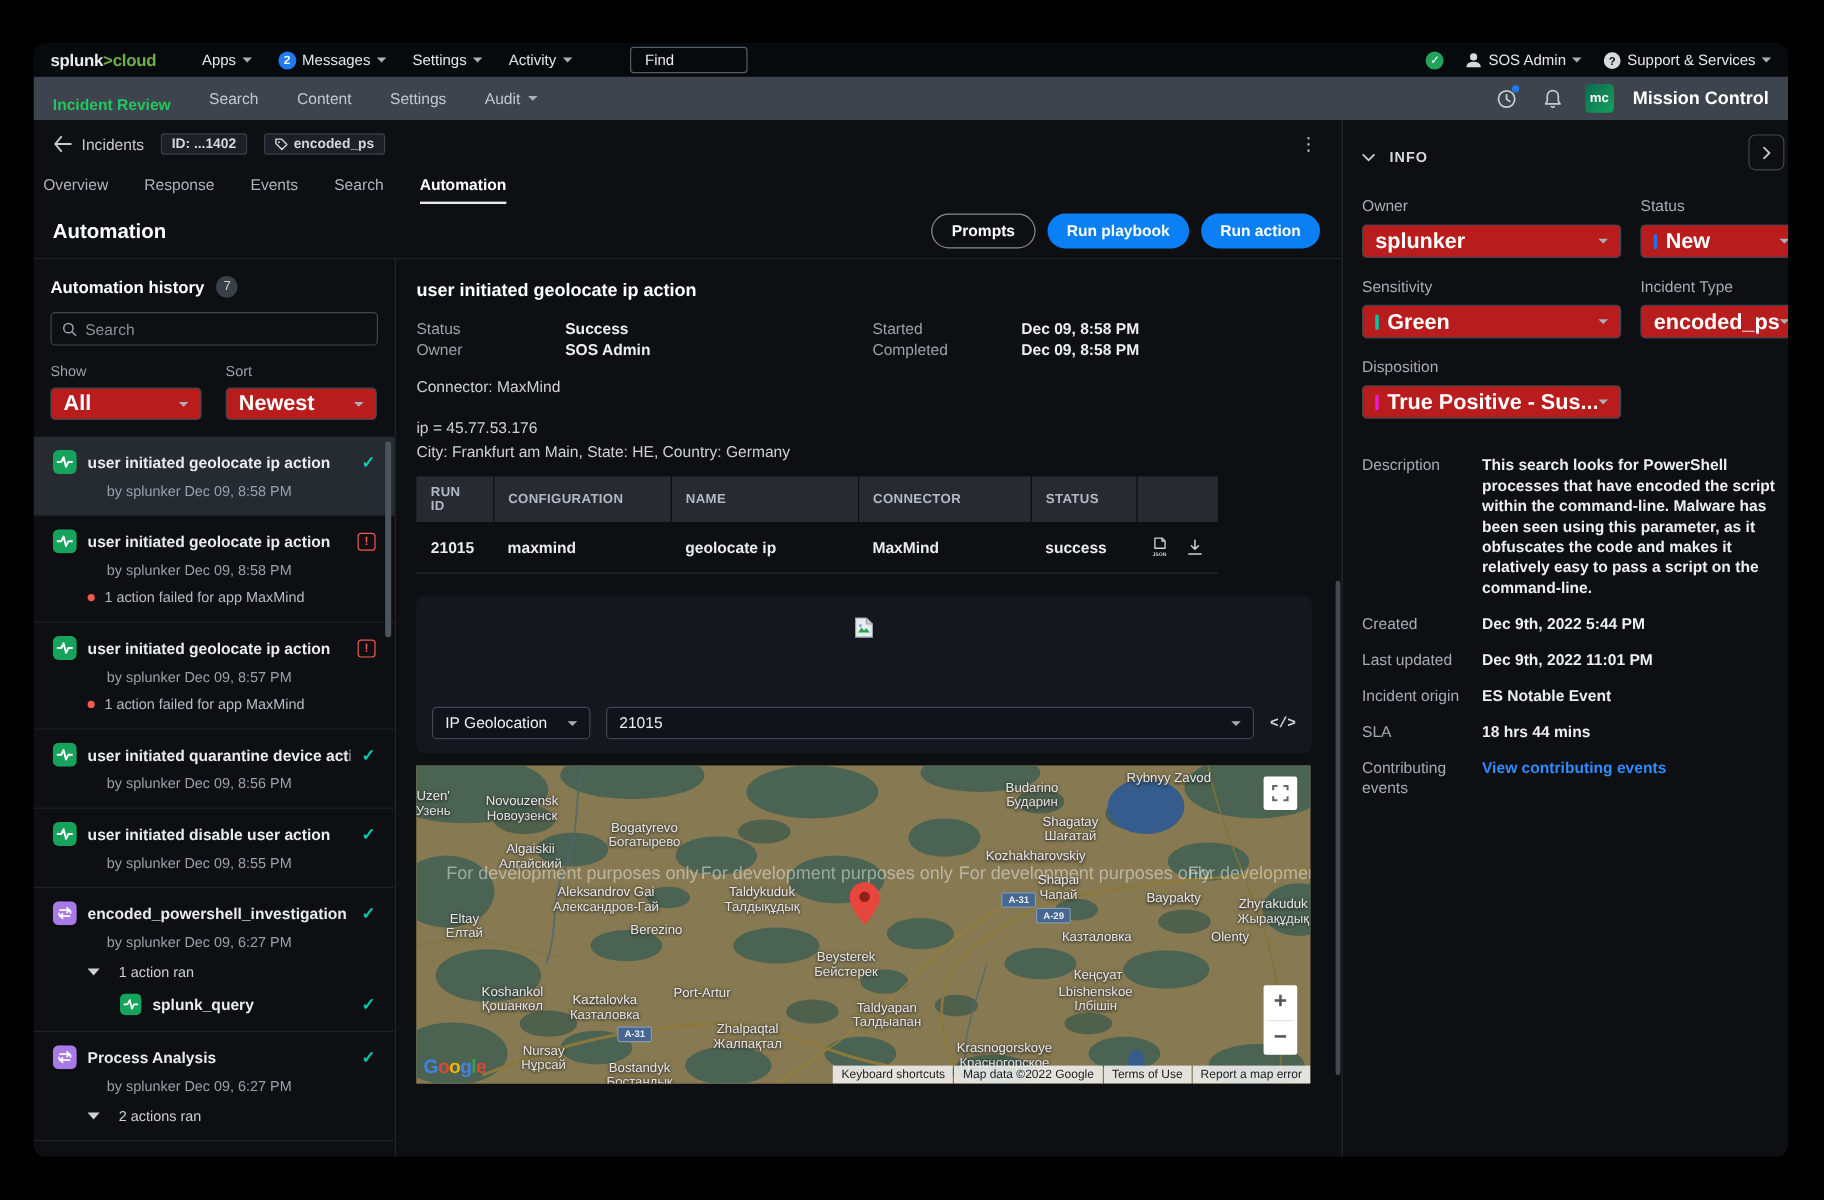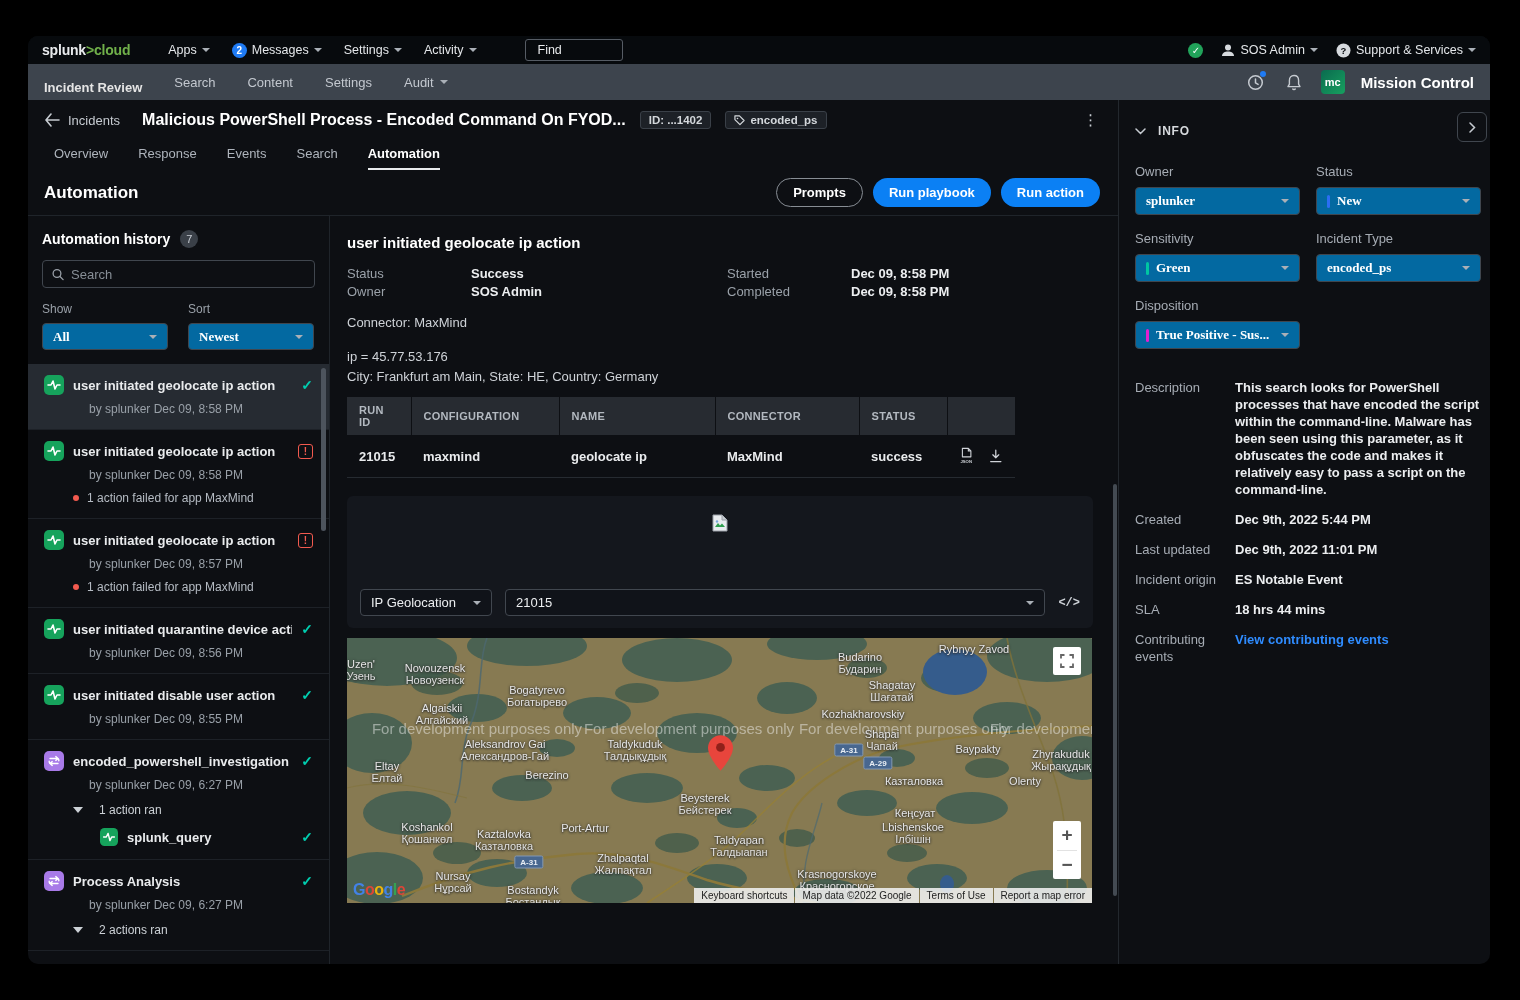--- a/index.html
+++ b/index.html
@@ -13,41 +13,41 @@
   .tn-item { display:flex; align-items:center; gap:5px; margin-right:22px; color:#e4e7ea; cursor:pointer; }
   .caret { display:inline-block; width:0; height:0; border-left:4px solid transparent; border-right:4px solid transparent; border-top:4px solid #aab0b7; }
   .badge-msg { width:15px; height:15px; border-radius:50%; background:#1f7bf4; color:#fff; font-size:10px; font-weight:bold; display:flex; align-items:center; justify-content:center; }
   .findbox { width:98px; height:22px; border:1px solid #565c64; border-radius:3px; display:flex; align-items:center; padding:0 12px; color:#e8eaec; margin-left:26px; }
   .tn-right { margin-left:auto; display:flex; align-items:center; gap:18px; }
   .ok-circle { width:15px; height:15px; border-radius:50%; background:#21a35a; display:flex; align-items:center; justify-content:center; color:#fff; font-size:10px; }
 
   
   .appnav { height:36px; background:#3d444d; display:flex; align-items:center; padding:0 16px; font-size:13px; }
   .an-item { margin-right:32px; color:#c3c8cf; display:flex; align-items:center; gap:6px; cursor:pointer; }
-  .an-item.active { color:#e5e5e5; font-weight:bold;margin-top:11px; }
+  .an-item.active { color:#22c55e; font-weight:bold;margin-top:11px; }
   .an-right { margin-left:auto; display:flex; align-items:center; gap:16px; }
   .iconbtn { position:relative; width:22px; height:22px; display:flex; align-items:center; justify-content:center; }
   .notif-dot { position:absolute; right:1px; top:0; width:6px; height:6px; border-radius:50%; background:#1f7bf4; }
   .mc-logo { width:24px; height:24px; border-radius:4px; background:linear-gradient(135deg,#0a6b4f,#17a05f); color:#fff; font-weight:bold; font-size:11px; display:flex; align-items:center; justify-content:center; }
   .product-name { font-size:15px; font-weight:600; color:#fff; }
 
   
   .content { position:absolute; top:64px; bottom:0; left:0; right:0; display:flex; }
   .main-col { width:1090px; display:flex; flex-direction:column; }
   .rightpanel { flex:1; border-left:1px solid #23282e; position:relative; padding:16px 10px 0 16px; }
 
   
   .inc-header { height:40px; display:flex; align-items:center; padding:0 20px 0 16px; }
   .back { display:flex; align-items:center; gap:8px; color:#c6cbd1; font-size:13px; cursor:pointer; }
   .inc-title { font-size:16px; font-weight:bold; color:#fff; margin-left:22px; white-space:nowrap; }
   .hbadge { margin-left:14px; background:#1d2127; border:1px solid #3a4048; border-radius:3px; padding:2px 8px; font-size:11.5px; color:#d3d7db; display:flex; align-items:center; gap:5px; white-space:nowrap;font-weight:bold; }
   .kebab { margin-left:auto; color:#c6cbd1; font-size:15px; letter-spacing:0; cursor:pointer; }
 
   
-  .tabs { height:30px; display:flex; align-items:flex-end; padding:0 26px; gap:30px; }
+  .tabs { height:30px; display:flex; align-items:flex-end; padding:0 8px; gap:30px; }
   .tab { font-size:13px; color:#aeb4bc; padding-bottom:7px; border-bottom:2px solid transparent; cursor:pointer; }
   .tab.active { color:#fff; font-weight:600; border-bottom-color:#e8eaec; }
 
   
   .toolbar { height:46px; display:flex; align-items:center; padding:0 18px 0 16px; border-bottom:1px solid #1f242a; }
   .toolbar h1 { font-size:17px; font-weight:bold; color:#fff; }
   .tb-buttons { margin-left:auto; display:flex; gap:10px; }
   .btn { height:29px; border-radius:15px; padding:0 16px; font-size:13px; font-weight:600; display:flex; align-items:center; cursor:pointer; }
   .btn.ghost { border:1px solid #878d94; color:#fff; background:transparent; }
   .btn.primary { background:#0b80f4; color:#fff; }
@@ -59,21 +59,21 @@
   .hp-inner { padding:14px 14px 0 14px; }
   .hp-title-row { display:flex; align-items:center; }
   .hp-title { font-size:14px; font-weight:bold; color:#fff; }
   .hp-count { margin-left:10px; width:18px; height:18px; border-radius:50%; background:#3a4048; color:#c9ced4; font-size:11px; display:flex; align-items:center; justify-content:center; }
   .hp-search { margin-top:12px; height:28px; border:1px solid #40464e; border-radius:4px; display:flex; align-items:center; gap:7px; padding:0 9px; }
   .hp-search input { background:transparent; border:none; outline:none; color:#e8eaec; font-size:13px; width:100%; font-family:inherit; }
   .hp-search input::placeholder { color:#878e96; }
   .hp-filters { margin-top:14px; display:flex; gap:20px; }
   .hp-filter { width:126px; }
   .hp-filter .lbl { font-size:12px; color:#9aa1a9; }
-  .selectbox { margin-top:7px; height:27px; border:1px solid #40464e; border-radius:4px; background:#0369a1; display:flex; align-items:center; justify-content:space-between; padding:0 10px; font-size:13px; font-weight:600; color:#fff; cursor:pointer;font-family:Liberation Serif, serif; }
+  .selectbox { margin-top:7px; height:27px; border:1px solid #40464e; border-radius:4px; background:#b91c1c; display:flex; align-items:center; justify-content:space-between; padding:0 10px; font-size:18px; font-weight:600; color:#fff; cursor:pointer; }
   .hlist { margin-top:14px; }
   .hitem { padding:11px 16px 13px 16px; border-bottom:1px solid #1d2127; cursor:pointer; }
   .hitem.selected { background:#262b32; }
   .hitem-row { display:flex; align-items:center; gap:9px; }
   .hicon { flex:0 0 auto; width:20px; height:20px; }
   .hicon-sm { flex:0 0 auto; width:18px; height:18px; }
   .htitle { flex:1; font-size:13px; font-weight:600; color:#e9ebed; white-space:nowrap; overflow:hidden; }
   .hcheck { color:#00cdaf; font-size:14px; font-weight:bold; }
   .herr { width:15px; height:15px; border:1.5px solid #f25a4f; border-radius:3px; color:#f25a4f; font-size:10px; font-weight:bold; display:flex; align-items:center; justify-content:center; }
   .hmeta { margin:7px 0 0 29px; font-size:12px; color:#99a0a8;padding-left:16px; }
@@ -228,21 +228,20 @@
   <div class="content">
     <div class="main-col">
 
       <div class="inc-header">
         <div class="back">
           <svg width="16" height="14" viewBox="0 0 16 14">
               <path d="M7 1 L2 7 L7 13 M2 7 L15 7" fill="none" stroke="#c6cbd1" stroke-width="1.6" stroke-linecap="round" stroke-linejoin="round"></path>
             </svg>
           <span>Incidents</span>
         </div>
-        <div class="inc-title">Malicious PowerShell Process - Encoded Command On FYOD...</div>
         <div class="hbadge">
             <span>ID: ...1402</span>
           </div>
         <div class="hbadge">
           <svg width="11" height="11" viewBox="0 0 12 12">
               <path d="M1 1 L6 1 L11 6 L6.5 10.5 L1 5 Z" fill="none" stroke="#d3d7db" stroke-width="1.3" stroke-linejoin="round"></path>
               <circle cx="3.8" cy="3.8" r="0.9" fill="#d3d7db"></circle>
             </svg>
           <span>encoded_ps</span>
         </div>

